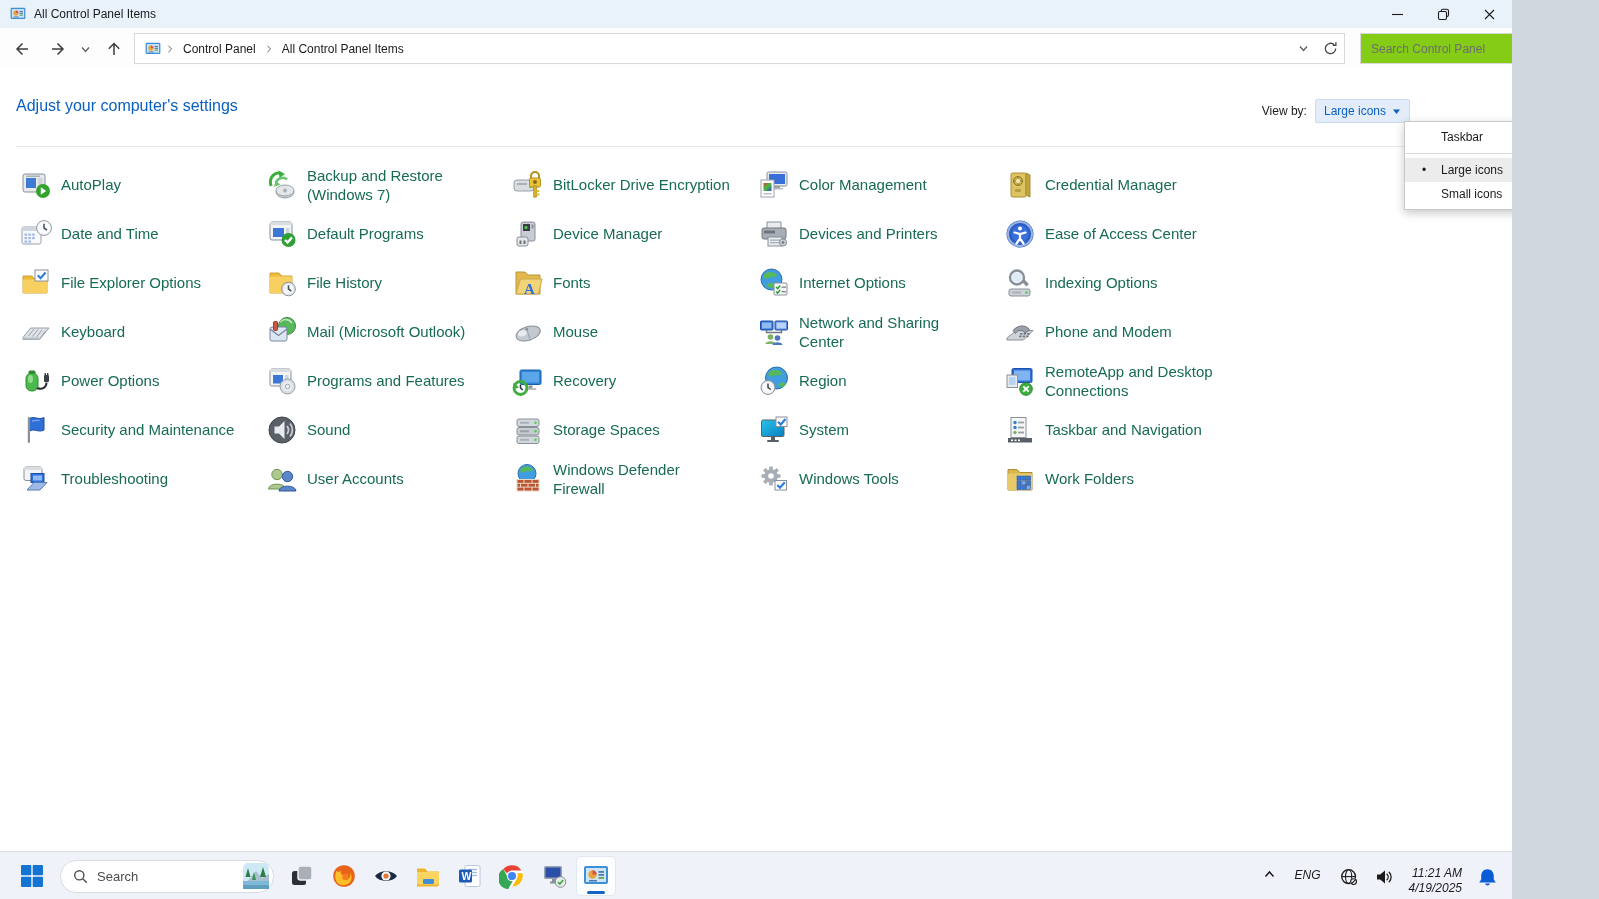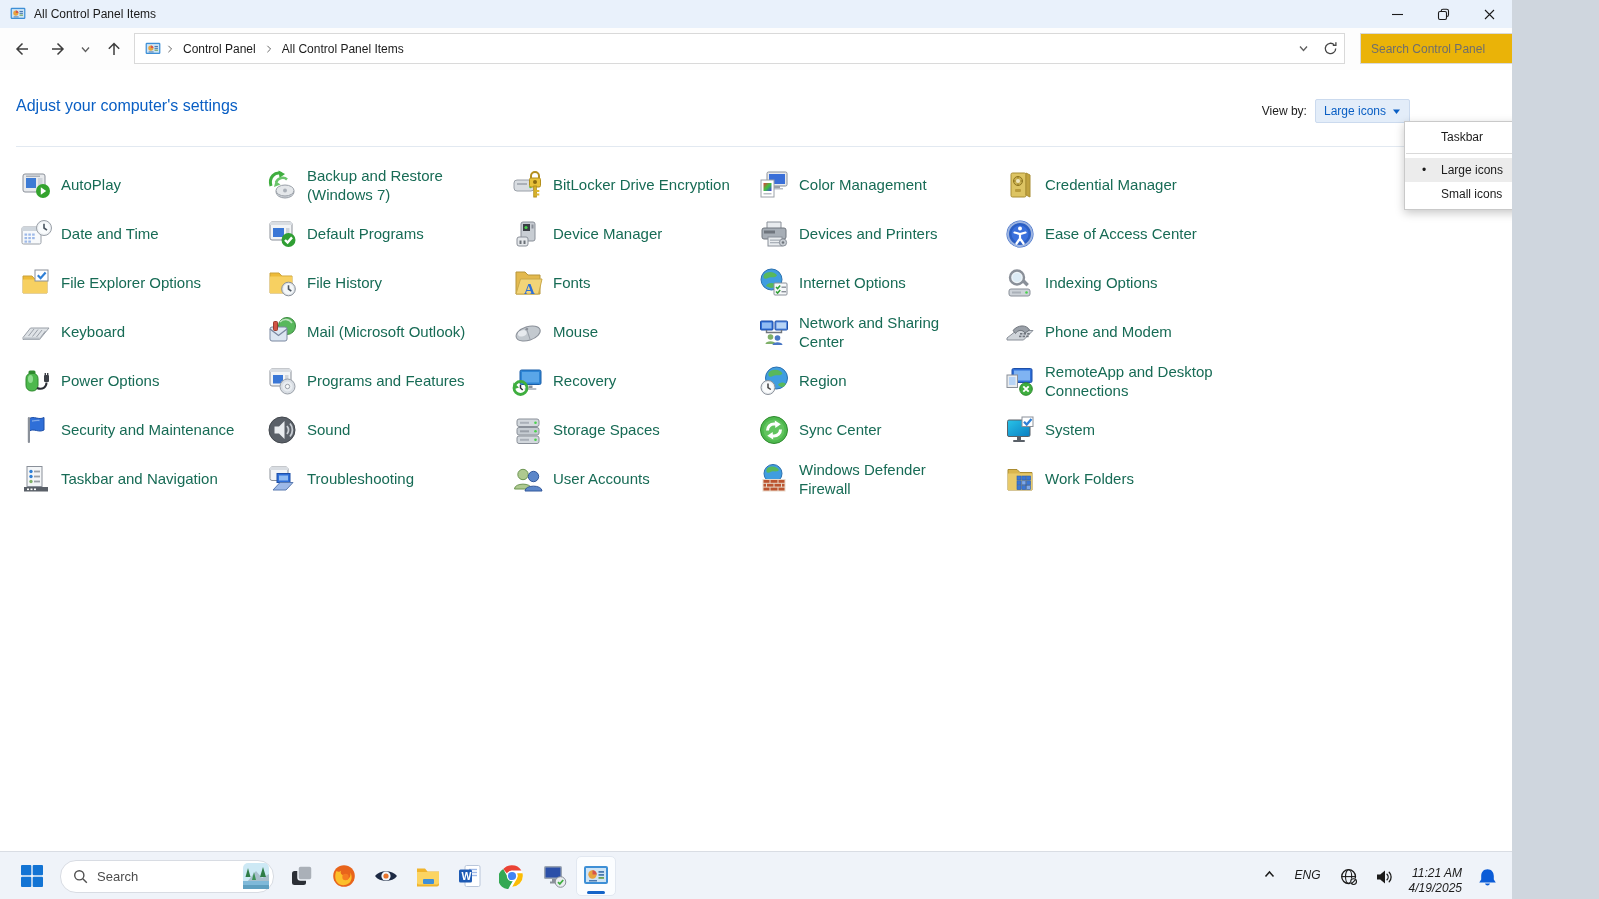--- a/index.html
+++ b/index.html
@@ -13,21 +13,21 @@
   .wincontrols{position:absolute;right:0;top:0;height:28px;display:flex;}
   .winbtn{width:46px;height:28px;display:flex;align-items:center;justify-content:center;}
 
   
   .toolbar{position:absolute;top:28px;left:0;right:0;height:42px;background:#fdfdfd;}
   .navbtn{position:absolute;top:7px;width:28px;height:28px;display:flex;align-items:center;justify-content:center;border-radius:4px;}
   .addressbar{position:absolute;top:5px;left:134px;width:1211px;height:31px;background:#fff;border:1px solid #d9d9d9;display:flex;align-items:center;box-sizing:border-box;}
   .addressbar .crumb{font-size:12px;color:#1b1b1b;padding:0 4px;white-space:nowrap;}
   .addressbar .sep{color:#5f5f5f;font-size:11px;padding:0 3px;}
   .addr-right{position:absolute;right:6px;top:0;height:29px;display:flex;align-items:center;gap:14px;}
-  .searchbox{position:absolute;top:5px;left:1360px;width:193px;height:31px;border:1px solid #d9d9d9;background:#eab308;box-sizing:border-box;display:flex;align-items:center;}
+  .searchbox{position:absolute;top:5px;left:1360px;width:193px;height:31px;border:1px solid #d9d9d9;background:#84cc16;box-sizing:border-box;display:flex;align-items:center;}
   .searchbox input{border:none;outline:none;flex:1;font-size:12px;color:#333;padding:0 0 0 10px;font-family:inherit;background:transparent;}
   .searchbox input::placeholder{color:#6e6e6e;}
   .searchbox .mag{margin-right:9px;display:flex;}
 
   
   .page-title{position:absolute;left:16px;top:97px;font-size:16px;color:#0a5fc4;}
   .viewby{position:absolute;top:99px;right:102px;display:flex;align-items:center;}
   .viewby .lbl{font-size:12px;color:#1b1b1b;margin-right:8px;}
   .viewby .btn{display:flex;align-items:center;gap:6px;background:#e3edf9;border:1px solid #cbdaee;border-radius:2px;height:22px;padding:0 8px;font-size:12px;color:#0a5fc4;}
   .hsep{position:absolute;left:16px;right:16px;top:146px;height:1px;background:#e2e9f1;}
@@ -585,33 +585,20 @@
               <rect x="8" y="24.8" width="9" height="2" fill="#aab0b8"></rect>
               <circle cx="23.5" cy="25.8" r="1.3" fill="#49d24c"></circle>
             </g>
           </svg>
         </span>
         <span class="cp-label">Storage Spaces</span>
       </div>
       <div class="cp-item">
         <span class="cp-icon">
           <svg width="32" height="32" viewBox="0 0 32 32" xmlns="http://www.w3.org/2000/svg">
-            <circle cx="16" cy="16" r="13.5" fill="#4db84d" stroke="#2e8a2e"></circle>
-            <circle cx="16" cy="16" r="10.5" fill="#62c45f"></circle>
-            <path d="M9.5 16.5A6.5 6.5 0 0116 10h2.5" fill="none" stroke="#fff" stroke-width="3"></path>
-            <path d="M16.8 6.5l6 3.8-5.5 3.7z" fill="#fff"></path>
-            <path d="M22.5 15.5A6.5 6.5 0 0116 22h-2.5" fill="none" stroke="#fff" stroke-width="3"></path>
-            <path d="M15.2 25.5l-6-3.8 5.5-3.7z" fill="#fff"></path>
-          </svg>
-        </span>
-        <span class="cp-label">Sync Center</span>
-      </div>
-      <div class="cp-item">
-        <span class="cp-icon">
-          <svg width="32" height="32" viewBox="0 0 32 32" xmlns="http://www.w3.org/2000/svg">
             <defs>
               <linearGradient id="sysg" x1="0" y1="0" x2="1" y2="1">
                 <stop offset="0" stop-color="#29c4e8"></stop>
                 <stop offset="1" stop-color="#0a7ec2"></stop>
               </linearGradient>
             </defs>
             <rect x="3.5" y="6" width="22.5" height="16.5" rx="1.5" fill="url(#sysg)" stroke="#5a6068"></rect>
             <rect x="13" y="23" width="4" height="3" fill="#5a6068"></rect>
             <rect x="9" y="26" width="12" height="2" rx="1" fill="#5a6068"></rect>
             <rect x="18" y="3" width="11" height="9.5" fill="#fff" stroke="#8a9099"></rect>
@@ -678,20 +665,32 @@
               <line x1="12" y1="24.1" x2="12" y2="28"></line>
               <line x1="20" y1="24.1" x2="20" y2="28"></line>
             </g>
           </svg>
         </span>
         <span class="cp-label">Windows Defender<br>Firewall</span>
       </div>
       <div class="cp-item">
         <span class="cp-icon">
           <svg width="32" height="32" viewBox="0 0 32 32" xmlns="http://www.w3.org/2000/svg">
+            <path d="M13 3.5v5M13 17.5v5M3.5 13h5M17.5 13h5M6.3 6.3l3.5 3.5M16.2 16.2l3.5 3.5M19.7 6.3l-3.5 3.5M9.8 16.2l-3.5 3.5" stroke="#a7adb5" stroke-width="3.6"></path>
+            <circle cx="13" cy="13" r="6.8" fill="#a7adb5"></circle>
+            <circle cx="13" cy="13" r="2.8" fill="#fff"></circle>
+            <rect x="17" y="17.5" width="11.5" height="9.5" fill="#fff" stroke="#8a9099"></rect>
+            <path d="M19.3 22l2.7 2.7 4.8-5.5" fill="none" stroke="#2f7fd6" stroke-width="2.2"></path>
+          </svg>
+        </span>
+        <span class="cp-label">Windows Tools</span>
+      </div>
+      <div class="cp-item">
+        <span class="cp-icon">
+          <svg width="32" height="32" viewBox="0 0 32 32" xmlns="http://www.w3.org/2000/svg">
             <path d="M4 6.5h9l3 3h12V27H4z" fill="#d9b64e" stroke="#ab8c31"></path>
             <path d="M4 10.5h24V27H4z" fill="#e8ca6a"></path>
             <g fill="#3a77d6" stroke="#2a5cb0" stroke-width=".6">
               <rect x="13" y="13" width="4" height="4"></rect>
               <rect x="17.8" y="13" width="4" height="4"></rect>
               <rect x="22.6" y="13" width="4" height="4"></rect>
               <rect x="13" y="17.8" width="4" height="4"></rect>
               <rect x="17.8" y="17.8" width="4" height="4" fill="#7fa8e8"></rect>
               <rect x="22.6" y="17.8" width="4" height="4"></rect>
               <rect x="13" y="22.6" width="4" height="4"></rect>

